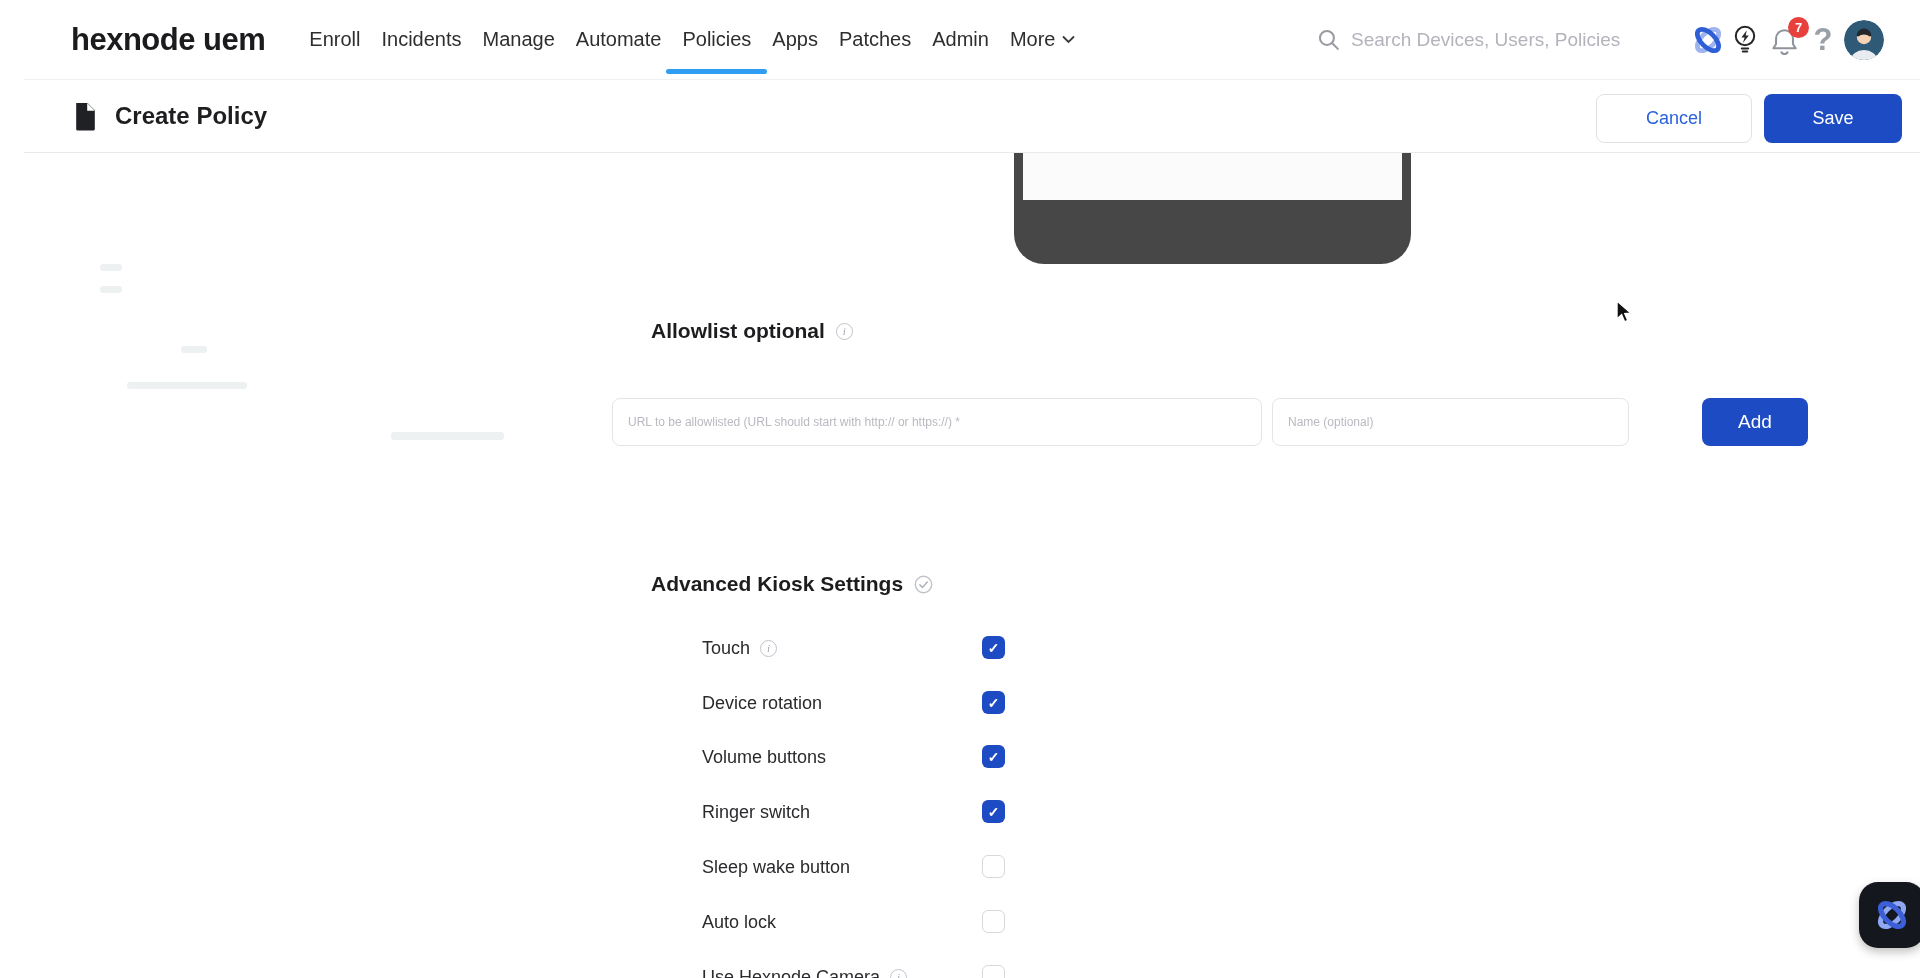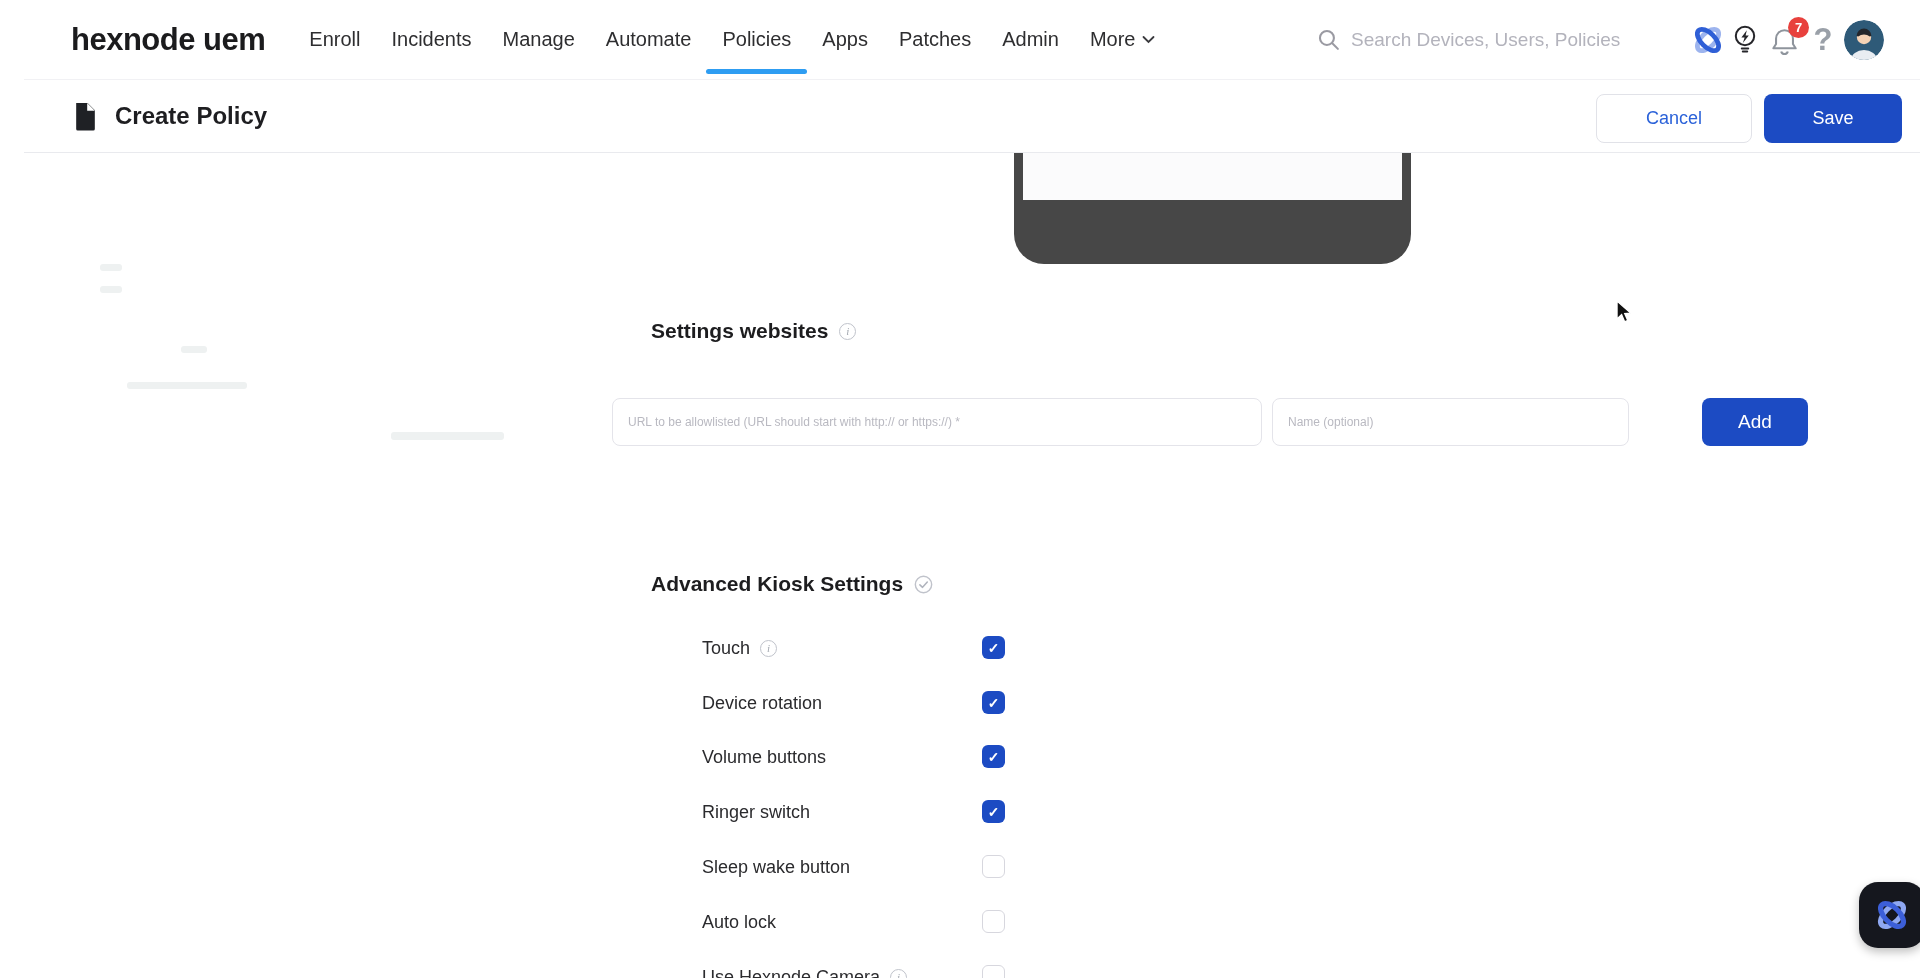--- a/index.html
+++ b/index.html
@@ -10,21 +10,21 @@
   }
   *{margin:0;padding:0;box-sizing:border-box;}
   html,body{background:#fff;}
   .screen{position:relative;width:1920px;height:978px;overflow:hidden;background:#fff;
     font-family:"Liberation Sans",sans-serif;color:#2b2b2e;margin-left:24px;}
 
   
   .topnav{position:absolute;top:0;left:0;width:1920px;height:80px;background:#fff;
     border-bottom:1px solid #f1f1f4;display:flex;align-items:center;}
   .logo{margin-left:47px;font-size:31px;font-weight:800;letter-spacing:-0.5px;color:#1b1b1d;white-space:nowrap;}
-  .nav-items{display:flex;align-items:center;gap:31px;margin-left:44px;font-size:20px;color:#2e2e30;}
+  .nav-items{display:flex;align-items:center;gap:21px;margin-left:44px;font-size:20px;color:#2e2e30;}
   .nav-item{position:relative;cursor:pointer;white-space:nowrap;padding:4px 0;}
   .nav-item.active::after{content:"";position:absolute;left:-16px;right:-16px;bottom:-19px;height:5px;
     border-radius:3px;background:var(--tab-underline-blue);}
   .nav-item.more{display:flex;align-items:center;gap:7px;}
 
   .search-box{position:absolute;left:1292px;top:27px;display:flex;align-items:center;gap:10px;}
   .search-box input{border:none;outline:none;font-size:19px;width:270px;color:#46464a;background:transparent;
     font-family:"Liberation Sans",sans-serif;}
   .search-box input::placeholder{color:#b3b3bc;}
 
@@ -186,21 +186,21 @@
       <div class="device-screen"></div>
     </div>
 
     <div class="ghost" style="left:76px;top:111px;width:22px;height:7px;"></div>
     <div class="ghost" style="left:76px;top:133px;width:22px;height:7px;"></div>
     <div class="ghost" style="left:157px;top:193px;width:26px;height:7px;"></div>
     <div class="ghost" style="left:103px;top:229px;width:120px;height:7px;"></div>
     <div class="ghost" style="left:367px;top:279px;width:113px;height:8px;"></div>
 
     <div class="section-title title-allowlist">
-      <span>Settings websites</span>
+      <span>Allowlist optional</span>
       <span class="info-icon">i</span>
     </div>
 
     <input type="text" class="text-input input-url" placeholder="URL to be allowlisted (URL should start with http:// or https://) *" style="">
     <input type="text" class="text-input input-name" placeholder="Name (optional)" style="">
     <button class="btn-add">Add</button>
 
     <div class="section-title title-kiosk">
       <span>Advanced Kiosk Settings</span>
       <span style="display:flex;">

